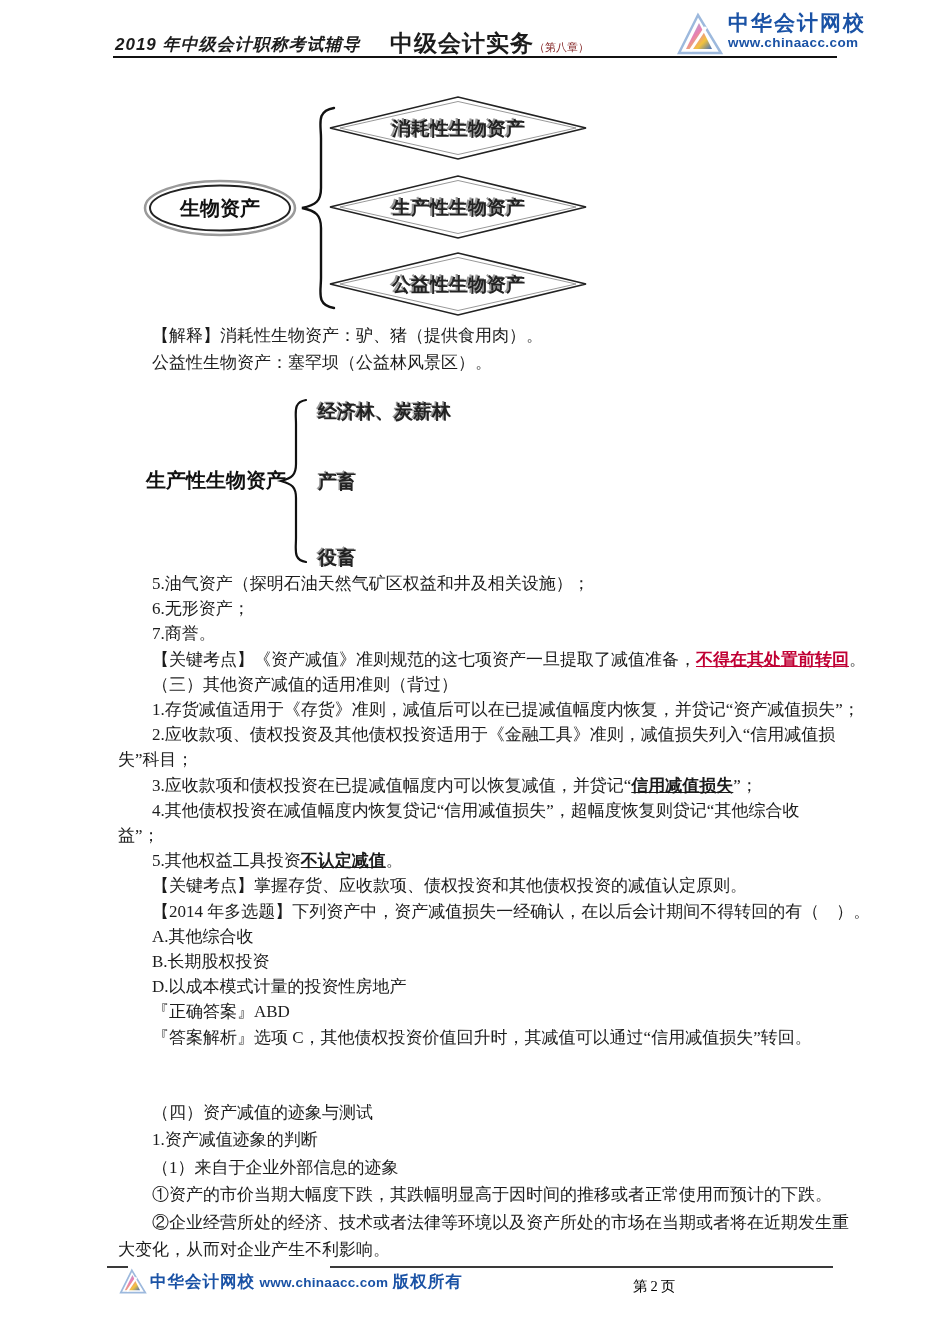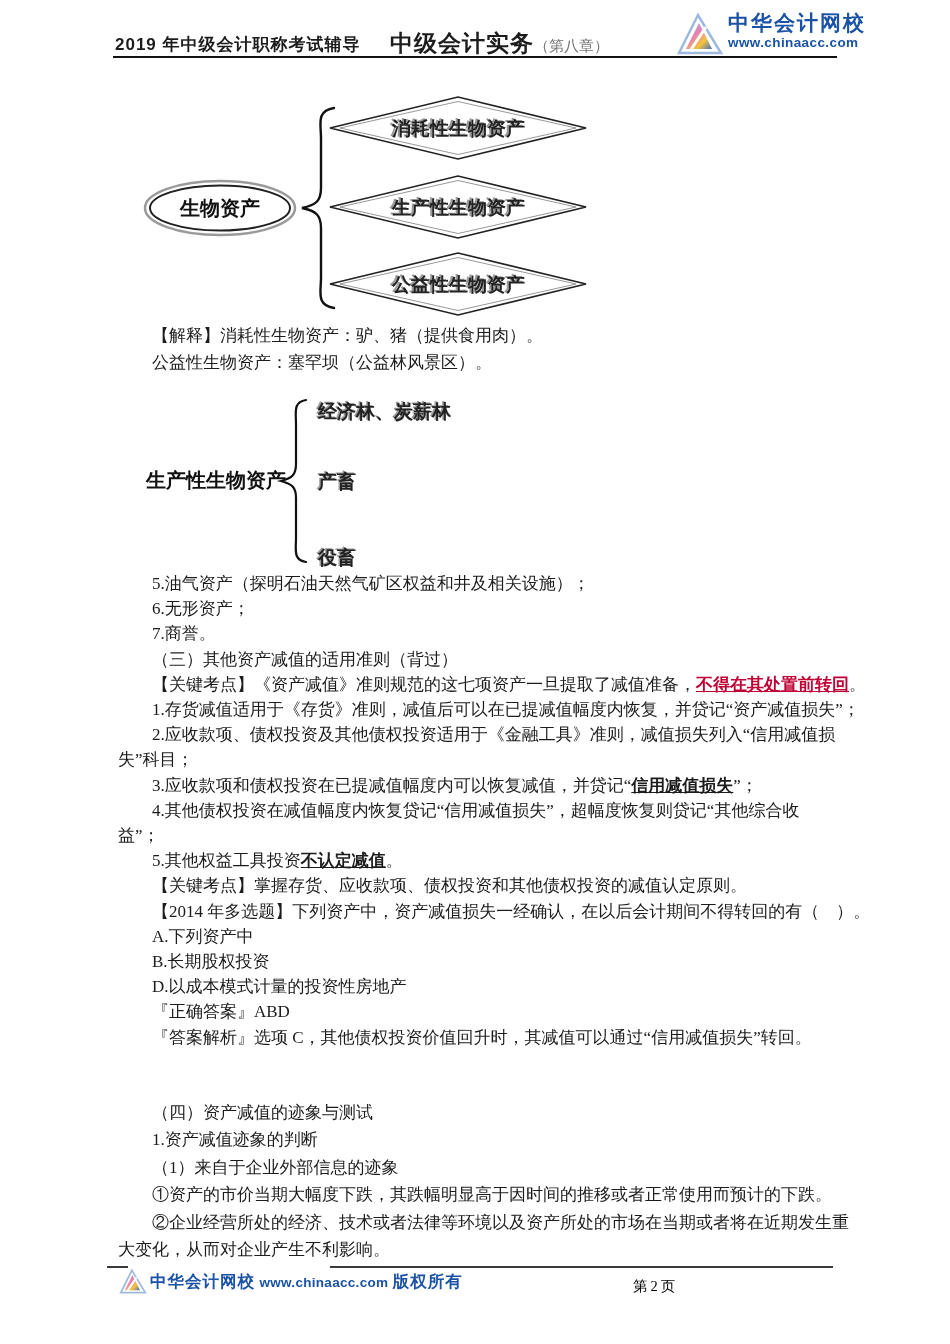--- a/index.html
+++ b/index.html
@@ -5,24 +5,24 @@
   :root{ --red:#c00034; --blue:#1a52a5; --ink:#1c1c1c; }
   html,body{margin:0;padding:0;background:#e8e8e8;}
   .page{
     position:relative; width:950px; height:1344px; background:#ffffff;
     margin:0 auto; overflow:hidden;
     font-family:"Liberation Serif","DejaVu Serif",serif; color:var(--ink);
   }
   .abs{position:absolute;}
   
   .hdr-left{left:115px; top:33px; font-family:"Liberation Sans","DejaVu Sans",sans-serif;
-    font-weight:bold; font-size:17px; letter-spacing:1px;}
+    font-weight:bold; font-size:17px; letter-spacing:1px;font-style:italic;}
   .hdr-center{left:390px; top:28px; font-family:"Liberation Sans","DejaVu Sans",sans-serif;}
   .hdr-course{font-weight:bold; font-size:23px; letter-spacing:1px;}
-  .hdr-chapter{font-size:15px; color:#737373;}
+  .hdr-chapter{font-size:11px; color:#7f1d1d;}
   .hdr-rule{left:113px; top:56px; width:724px; height:2px; background:#111;}
   .logo-box{left:676px; top:11px; display:flex; align-items:flex-start;}
   .logo-text{margin-left:4px; font-family:"Liberation Sans","DejaVu Sans",sans-serif; color:var(--blue);}
   .logo-name{font-size:21px; font-weight:bold; letter-spacing:2px; line-height:24px;}
   .logo-url{font-size:13.5px; font-weight:bold; letter-spacing:.4px; line-height:15px;}
   
   .tblock{left:118px; font-size:17px; white-space:nowrap;}
   #block-explain{top:322px; line-height:27px;}
   #block-main{top:571px; line-height:25.2px;}
   #block-tail{top:1099px; line-height:27.4px;font-family:Liberation Serif, serif;}
@@ -127,32 +127,32 @@
     <g>
       <text x="176.5" y="170.5" class="dg-node-shadow">役畜</text>
       <text x="178" y="172" class="dg-node">役畜</text>
     </g>
   </svg>
 
   <div id="block-main" class="abs tblock">
       <div class="tline ind"><span>5.油气资产（探明石油天然气矿区权益和井及相关设施）；</span></div>
       <div class="tline ind"><span>6.无形资产；</span></div>
       <div class="tline ind"><span>7.商誉。</span></div>
+      <div class="tline ind"><span>【关键考点】《资产减值》准则规范的这七项资产一旦提取了减值准备，</span><span class="red">不得在其处置前转回</span><span>。</span></div>
       <div class="tline ind"><span>（三）其他资产减值的适用准则（背过）</span></div>
-      <div class="tline ind"><span>【关键考点】《资产减值》准则规范的这七项资产一旦提取了减值准备，</span><span class="red">不得在其处置前转回</span><span>。</span></div>
       <div class="tline ind"><span>1.存货减值适用于《存货》准则，减值后可以在已提减值幅度内恢复，并贷记“资产减值损失”；</span></div>
       <div class="tline ind"><span>2.应收款项、债权投资及其他债权投资适用于《金融工具》准则，减值损失列入“信用减值损</span></div>
       <div class="tline"><span>失”科目；</span></div>
       <div class="tline ind"><span>3.应收款项和债权投资在已提减值幅度内可以恢复减值，并贷记“</span><span class="bu">信用减值损失</span><span>”；</span></div>
       <div class="tline ind"><span>4.其他债权投资在减值幅度内恢复贷记“信用减值损失”，超幅度恢复则贷记“其他综合收</span></div>
       <div class="tline"><span>益”；</span></div>
       <div class="tline ind"><span>5.其他权益工具投资</span><span class="bu">不认定减值</span><span>。</span></div>
       <div class="tline ind"><span>【关键考点】掌握存货、应收款项、债权投资和其他债权投资的减值认定原则。</span></div>
       <div class="tline ind"><span>【2014 年多选题】下列资产中，资产减值损失一经确认，在以后会计期间不得转回的有（　）。</span></div>
-      <div class="tline ind"><span>A.下列资产中</span></div>
+      <div class="tline ind"><span>A.其他综合收</span></div>
       <div class="tline ind"><span>B.长期股权投资</span></div>
       <div class="tline ind"><span>D.以成本模式计量的投资性房地产</span></div>
       <div class="tline ind"><span>『正确答案』ABD</span></div>
       <div class="tline ind"><span>『答案解析』选项 C，其他债权投资价值回升时，其减值可以通过“信用减值损失”转回。</span></div>
     </div>
 
   <div id="block-tail" class="abs tblock">
       <div class="tline ind"><span>（四）资产减值的迹象与测试</span></div>
       <div class="tline ind"><span>1.资产减值迹象的判断</span></div>
       <div class="tline ind"><span>（1）来自于企业外部信息的迹象</span></div>

